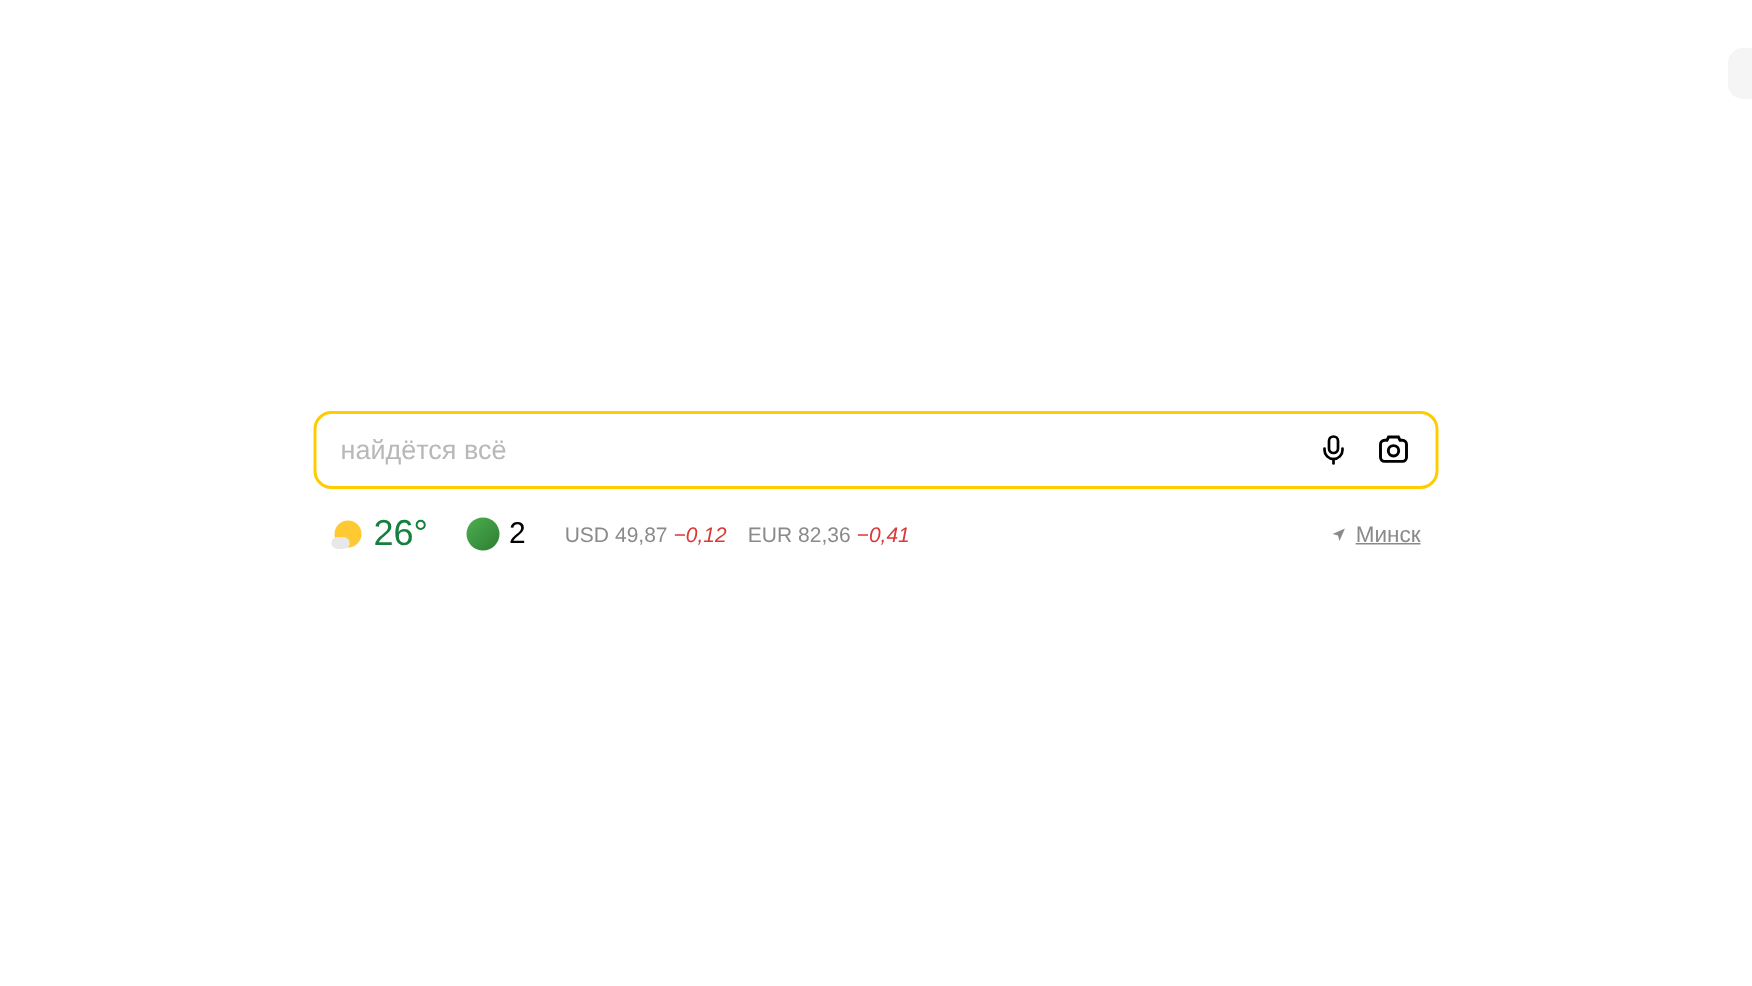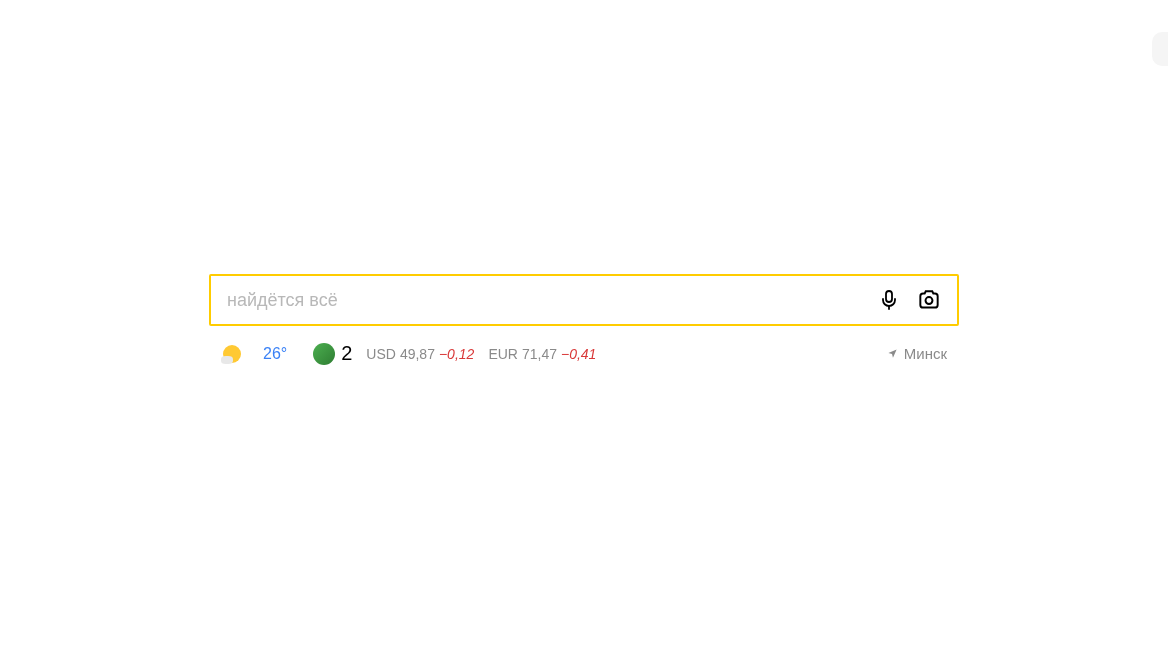--- a/index.html
+++ b/index.html
@@ -18,21 +18,21 @@
       position: absolute;
       left: 50%;
       top: 274px;
       transform: translateX(-50%);
       width: 750px;
     }
     .search-bar {
       width: 100%;
       height: 52px;
       border: 2px solid #ffcc00;
-      border-radius: 2px;
+      border-radius: 12px;
       display: flex;
       align-items: center;
       padding: 0 14px 0 16px;
       background: #fff;
     }
     .search-input {
       flex: 1;
       border: none;
       outline: none;
       font-size: 18px;
@@ -87,24 +87,23 @@
     .cloud {
       width: 12px;
       height: 8px;
       background: #e8e8e8;
       border-radius: 40%;
       position: absolute;
       bottom: 1px;
       left: 0px;
     }
     .temp-text {
-      font-size: 16px;
-      color: #3b82f6;
+      font-size: 24px;
+      color: #15803d;
       font-weight: 400;
-      margin-left: 14px;
     }
     .traffic-group {
       display: flex;
       align-items: center;
       gap: 6px;
       margin-left: 26px;
       cursor: pointer;
     }
     .traffic-circle {
       width: 22px;
@@ -113,21 +112,21 @@
       border-radius: 50%;
     }
     .traffic-text {
       font-size: 20px;
       color: #000;
     }
     .rates-group {
       display: flex;
       align-items: center;
       gap: 14px;
-      margin-left: 14px;
+      margin-left: 26px;
       font-size: 14px;
     }
     .rate-item {
       display: flex;
       align-items: baseline;
       gap: 4px;
       cursor: pointer;
     }
     .rate-code {
       color: #8a8a8a;
@@ -140,20 +139,21 @@
       font-style: italic;
     }
     .location-group {
       display: flex;
       align-items: center;
       gap: 5px;
       margin-left: auto;
       cursor: pointer;
       color: #8a8a8a;
       font-size: 15px;
+      text-decoration: underline;
     }
     .location-icon {
       width: 12px;
       height: 12px;
       display: flex;
       align-items: center;
       justify-content: center;
     }
     .side-tab {
       position: absolute;
@@ -205,21 +205,21 @@
     </div>
 
     <div class="rates-group">
       <div class="rate-item">
         <span class="rate-code">USD</span>
         <span class="rate-value">49,87</span>
         <span class="rate-change">−0,12</span>
       </div>
       <div class="rate-item">
         <span class="rate-code">EUR</span>
-        <span class="rate-value">71,47</span>
+        <span class="rate-value">82,36</span>
         <span class="rate-change">−0,41</span>
       </div>
     </div>
 
     <div class="location-group">
       <div class="location-icon">
         <svg width="11" height="11" viewBox="0 0 24 24" fill="#8a8a8a">
           <path d="M3 11 L21 3 L13 21 L11 13 Z"></path>
         </svg>
       </div>

